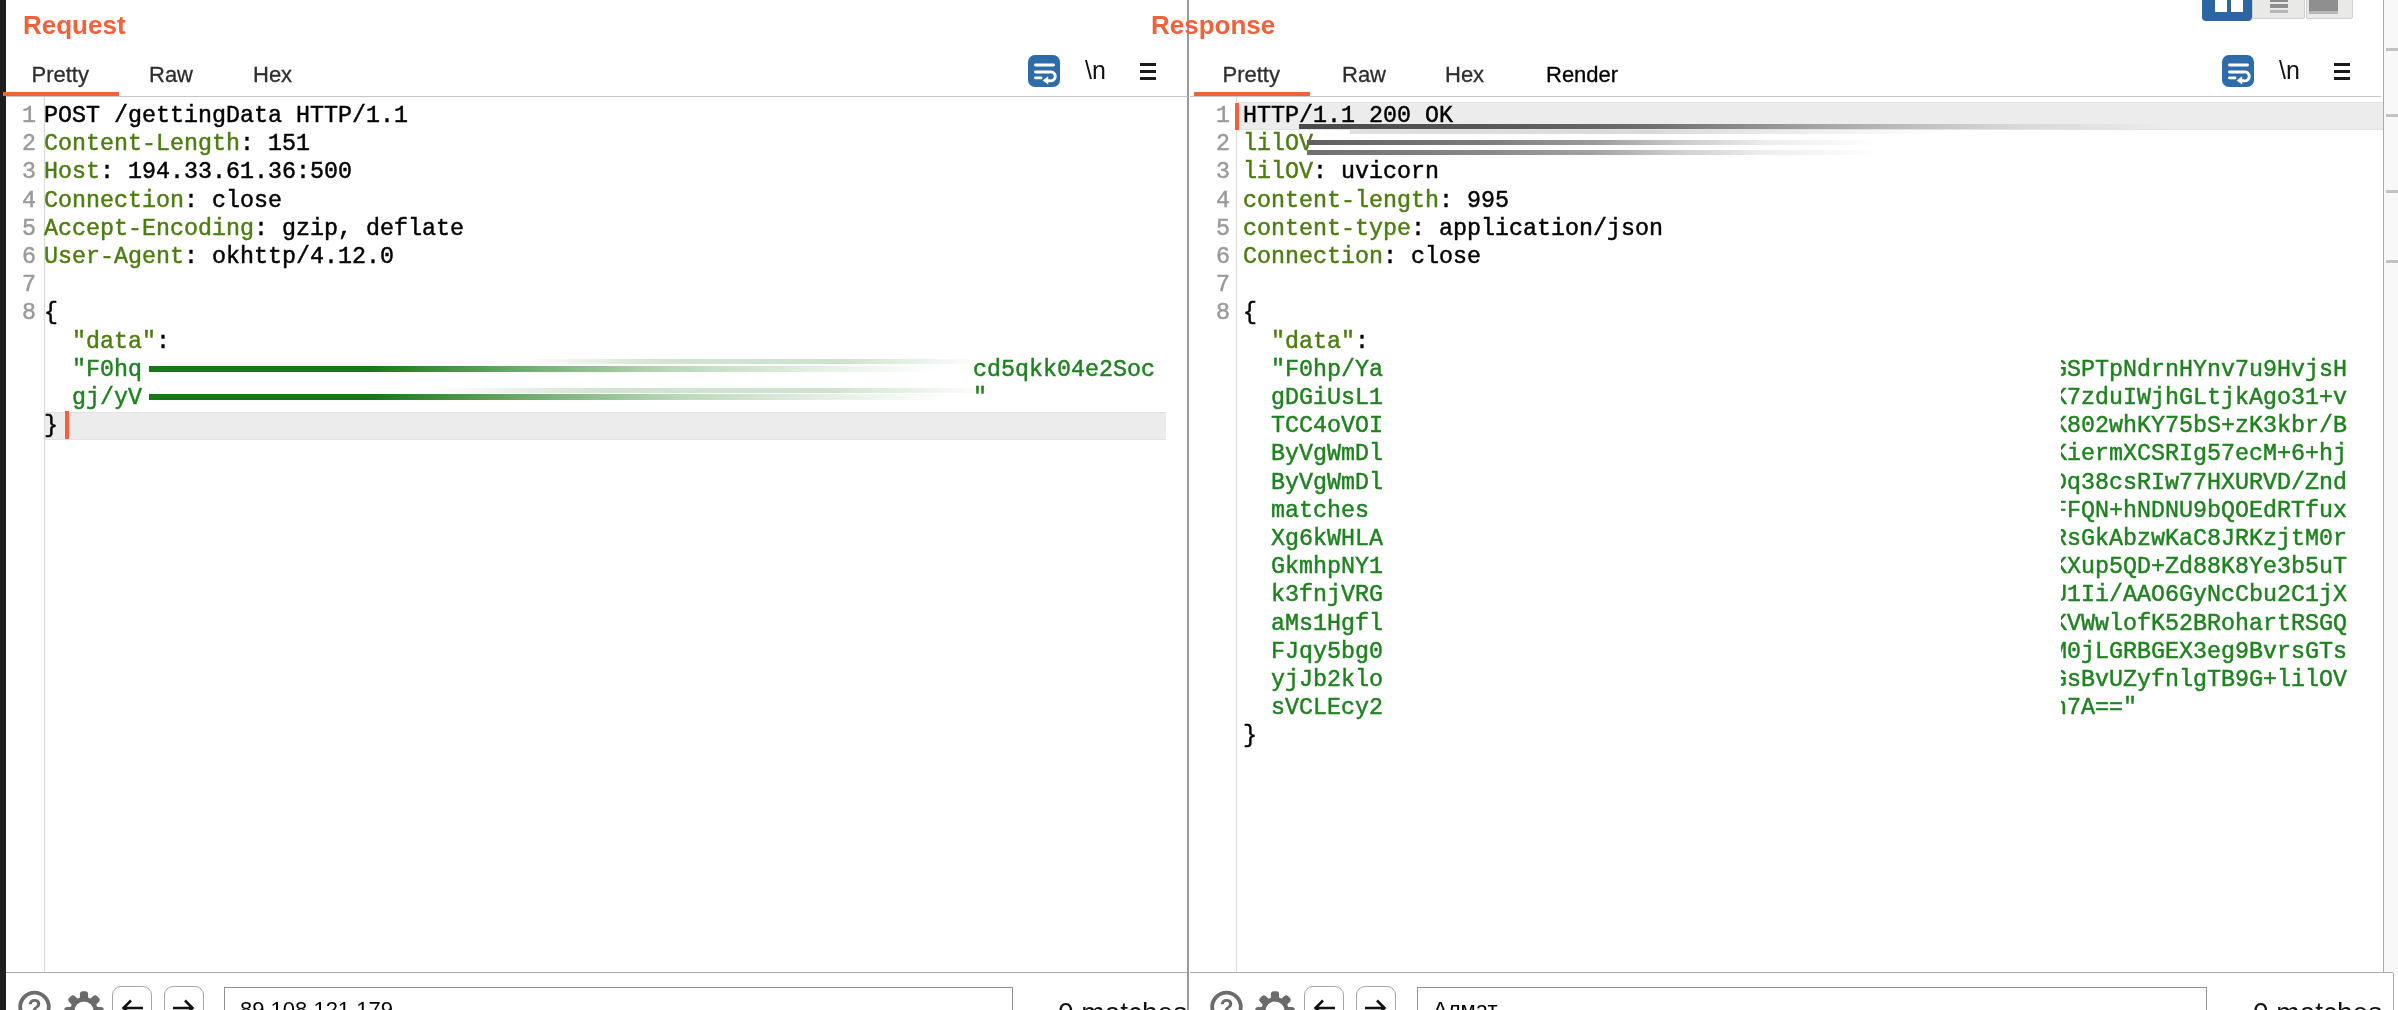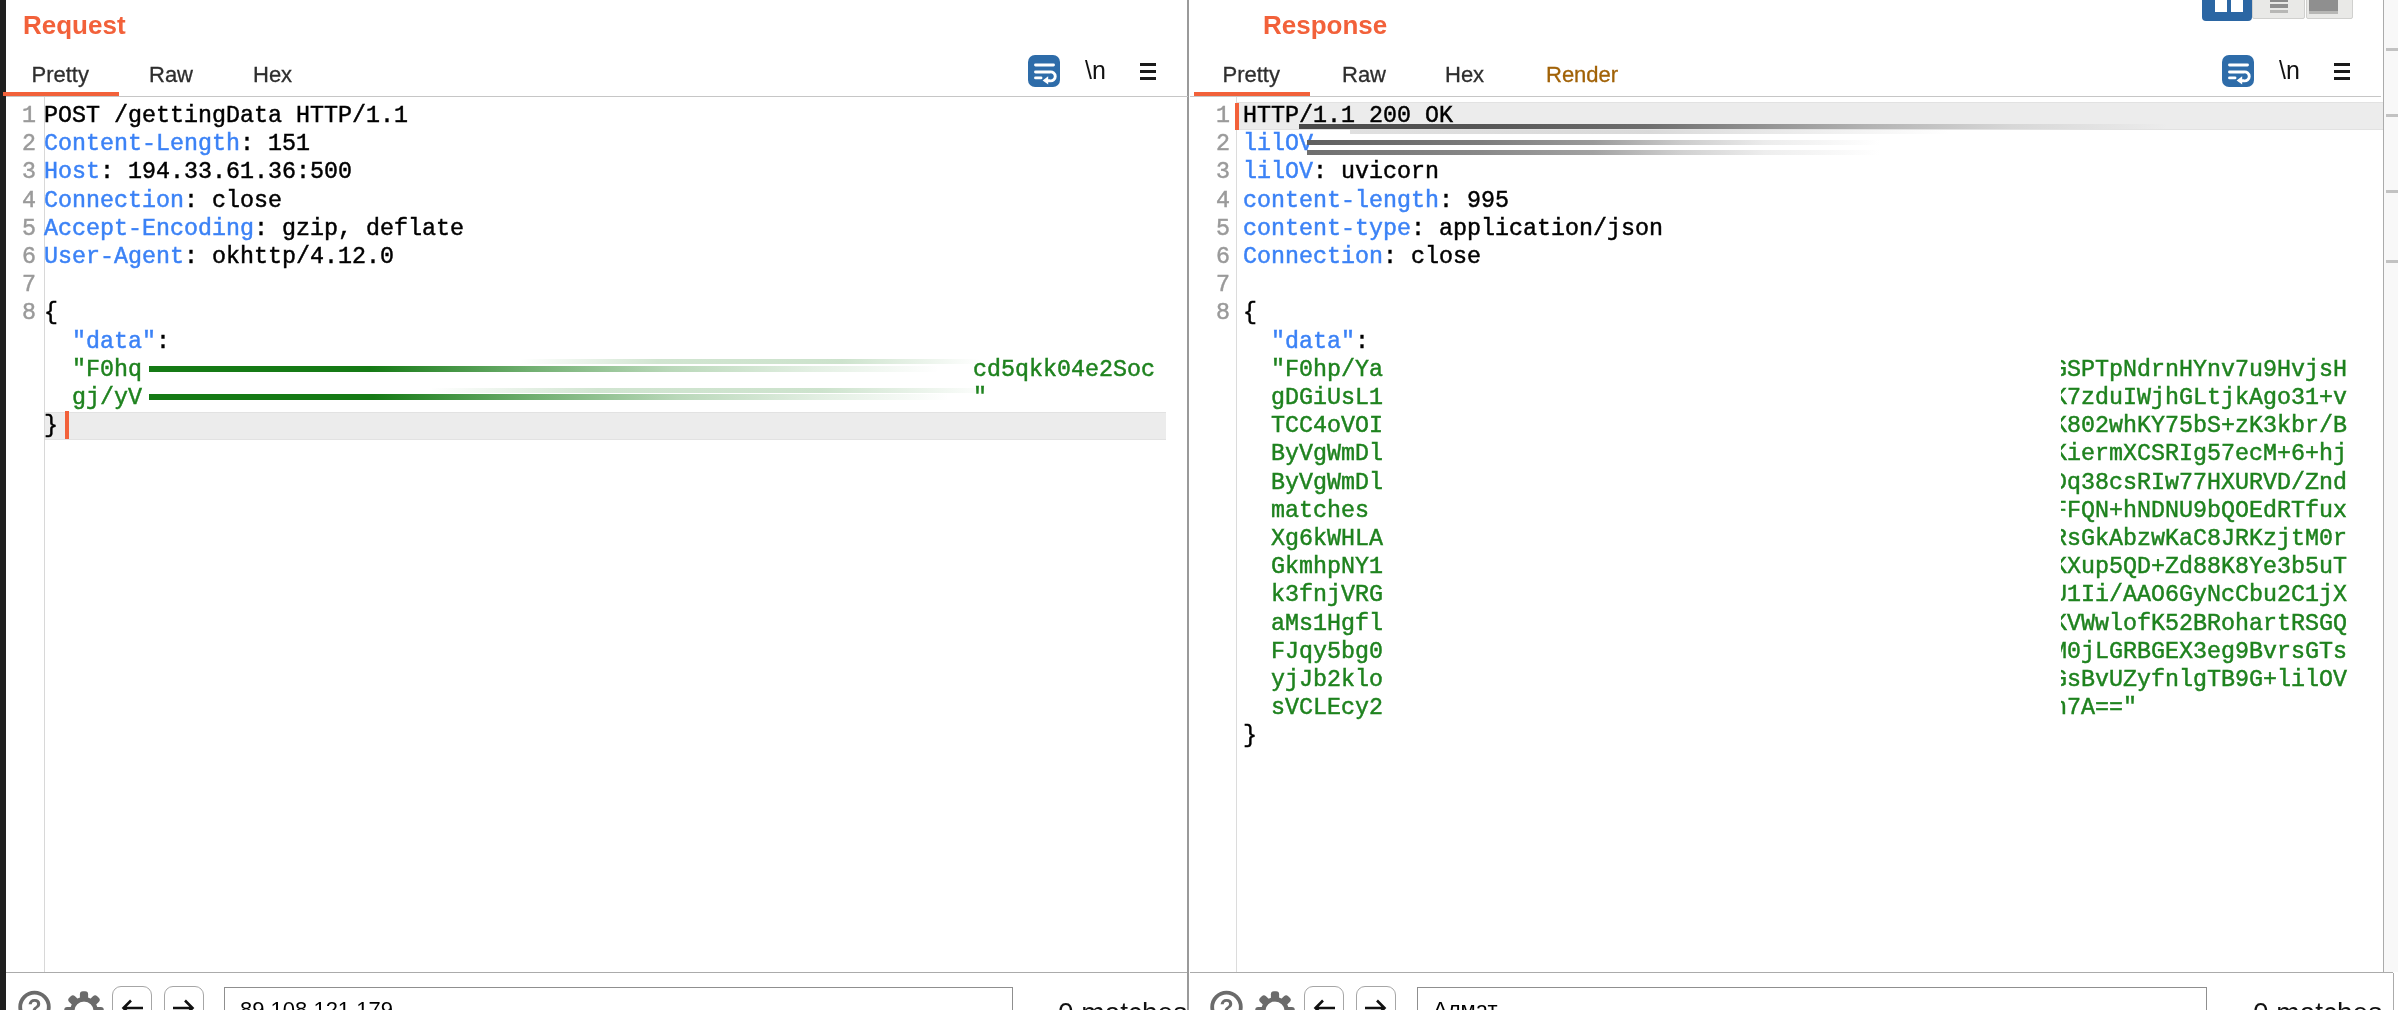--- a/index.html
+++ b/index.html
@@ -1,24 +1,24 @@
 <!DOCTYPE html>
 <html><head>
 <meta charset="utf-8">
 <style>
 *{margin:0;padding:0;box-sizing:border-box}
 html,body{width:2398px;height:1010px;background:#fff;overflow:hidden}
 body{position:relative;font-family:"Liberation Sans",sans-serif}
 .abs{position:absolute}
 pre.code{font-family:"Liberation Mono",monospace;font-size:23.33px;line-height:28.2px;position:absolute;white-space:pre;color:#000;-webkit-text-stroke:0.45px currentColor}
-.nv{color:#3b82f6}
+.nv{color:#4d7c0f}
 .gr,pre.code.gr{color:#1e821e}
 .title{position:absolute;font-size:26px;font-weight:bold;color:#f2613a}
 .tab{position:absolute;font-size:22px;color:#2e2e2e;top:62px;-webkit-text-stroke:0.3px currentColor}
-.tabgray{color:#a16207}
+.tabgray{color:#000000}
 .underl{position:absolute;top:92px;height:4px;background:#f2613a}
 .sep{position:absolute;background:#c6c6c6}
 .hl{position:absolute;background:#ececec;border-top:1px solid #e2e2e2;border-bottom:1px solid #e2e2e2}
 .cursor{position:absolute;width:4.5px;background:#f2613a}
 .bar{position:absolute}
 </style>
 </head>
 <body>
 
 <div class="abs" style="left:0;top:0;width:5.5px;height:1010px;background:#1f1f1f"></div>
@@ -57,21 +57,21 @@
   <span class="gr">gj/yV</span>
 }</pre>
 <pre class="code gr" style="left:973px;top:355.7px">cd5qkk04e2Soc</pre>
 <pre class="code gr" style="left:973px;top:383.9px">"</pre>
 
 <div class="bar" style="left:149px;top:365.5px;width:790px;height:6px;background:linear-gradient(90deg,#157a15 0%,#157a15 28%,rgba(24,125,24,.62) 48%,rgba(24,125,24,.3) 66%,rgba(24,125,24,.12) 84%,rgba(24,125,24,0) 100%)"></div>
 <div class="bar" style="left:520px;top:358.5px;width:460px;height:5px;background:linear-gradient(90deg,rgba(24,125,24,0) 0%,rgba(24,125,24,.2) 30%,rgba(24,125,24,.22) 70%,rgba(24,125,24,0) 100%)"></div>
 <div class="bar" style="left:149px;top:394px;width:800px;height:6px;background:linear-gradient(90deg,#157a15 0%,#157a15 28%,rgba(24,125,24,.62) 48%,rgba(24,125,24,.3) 66%,rgba(24,125,24,.12) 84%,rgba(24,125,24,0) 100%)"></div>
 <div class="bar" style="left:430px;top:387.5px;width:560px;height:5px;background:linear-gradient(90deg,rgba(24,125,24,0) 0%,rgba(24,125,24,.2) 30%,rgba(24,125,24,.22) 70%,rgba(24,125,24,0) 100%)"></div>
 
-<div class="title" style="left:1263px;top:10px">Response</div>
+<div class="title" style="left:1151px;top:10px">Response</div>
 <div class="tab" style="left:1222.5px">Pretty</div>
 <div class="tab" style="left:1342px">Raw</div>
 <div class="tab" style="left:1445px">Hex</div>
 <div class="tab tabgray" style="left:1546px">Render</div>
 <div class="underl" style="left:1194px;width:116px"></div>
 <div class="sep" style="left:1190px;top:96px;width:1191px;height:1.4px"></div>
 <div class="sep" style="left:1236px;top:97px;width:1.2px;height:875px;background:#dcdcdc"></div>
 
 <div class="hl" style="left:1237px;top:102px;width:1147px;height:28.2px"></div>
 

